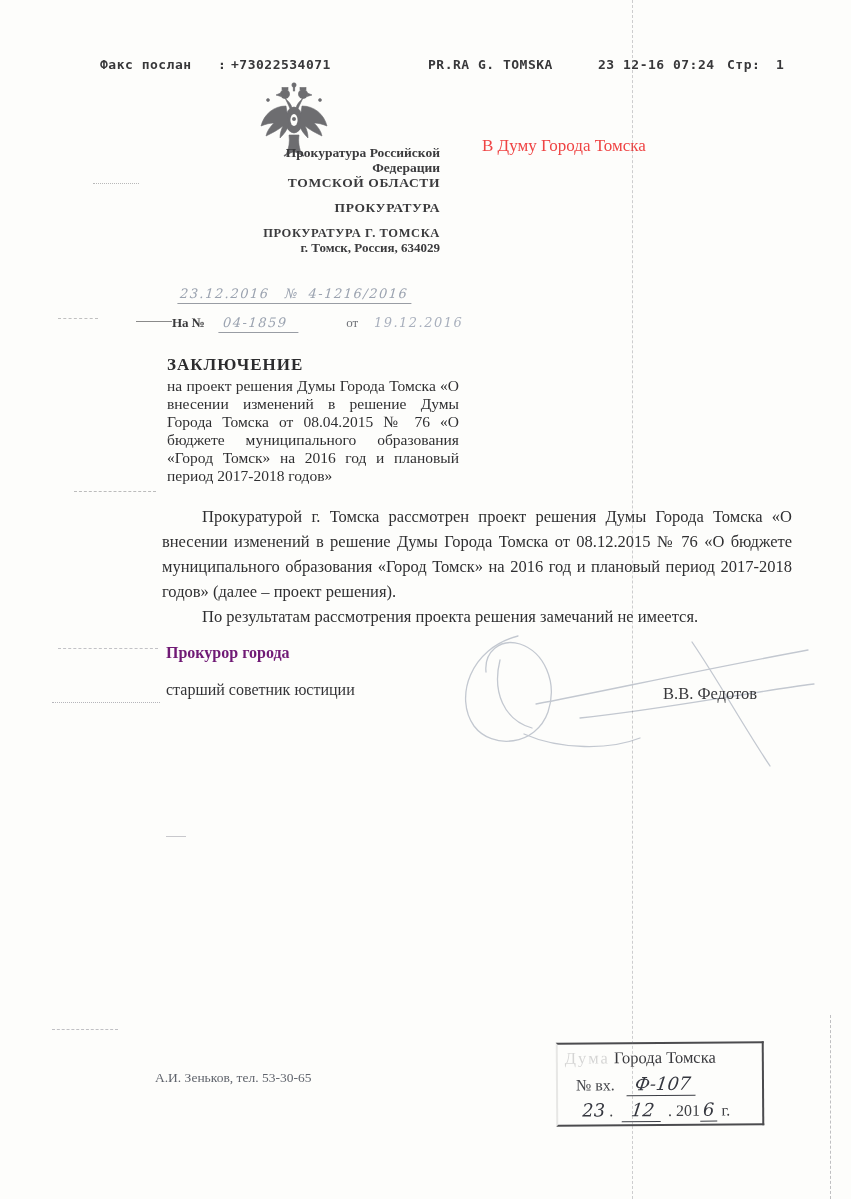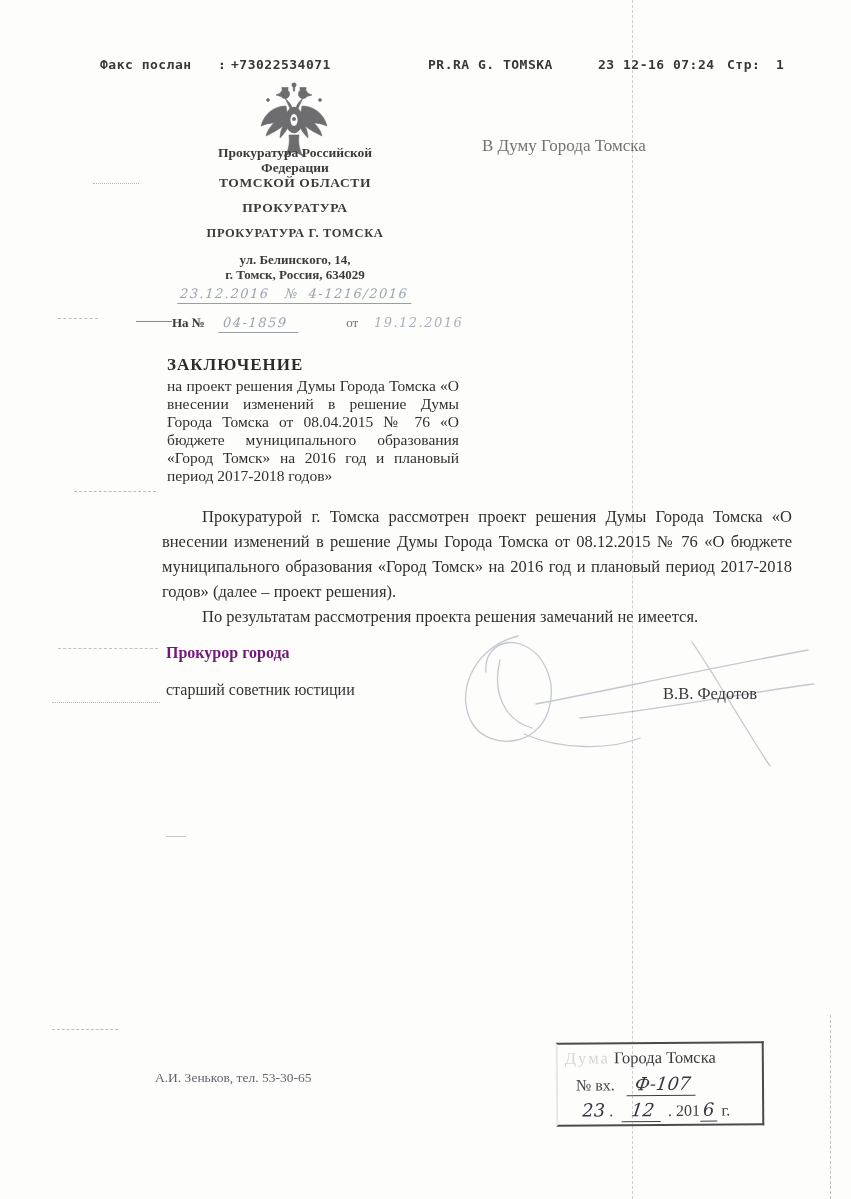--- a/index.html
+++ b/index.html
@@ -18,42 +18,42 @@
   }
   .fx-sent{left:100px;} .fx-colon{left:218px;} .fx-num{left:231px;text-align:right;}
   .fx-sender{left:428px;} .fx-dt{left:598px;} .fx-pglbl{left:727px;} .fx-pgval{left:776px;}
 
   
   .emblem{ position:absolute; left:256px; top:80px; width:76px; height:84px;
            filter:blur(.4px); opacity:.82; }
 
   
   .letterhead{ position:absolute; left:150px; top:145px; width:290px;
-               text-align:center; color:#3b3b3d; }
+               text-align:right; color:#3b3b3d; }
   .lh-fed{ font-size:13.5px; font-weight:bold; line-height:15px; }
   .lh-reg{ margin-top:10px; font-size:13.5px; font-weight:bold; line-height:15px; letter-spacing:.6px; }
   .lh-city{ margin-top:11px; font-size:12.5px; font-weight:bold; letter-spacing:.6px; }
   .lh-addr{ margin-top:12px; font-size:13px; font-weight:bold; line-height:14.5px; }
 
   
   .hand{ font-family:"DejaVu Serif", serif; font-style:italic; color:#9ba3b0;
          letter-spacing:1.5px; white-space:nowrap; }
   .refline1{ position:absolute; left:178px; top:286px; font-size:13px;
              border-bottom:1px solid #999da4; padding:0 4px 2px 2px;
              transform:skewX(-4deg); }
   .refline2{ position:absolute; left:172px; top:315px; font-size:13px; white-space:nowrap; }
   .refline2 .printed{ font-family:"Liberation Serif", serif; font-style:normal;
              font-weight:bold; color:#3a3a3c; letter-spacing:0; }
   .ref-inc-num{ display:inline-block; min-width:80px; border-bottom:1px solid #999da4;
              margin-left:8px; padding:0 4px 2px; transform:skewX(-4deg); }
   .ref-from{ margin-left:42px; font-weight:normal !important; color:#6d7076 !important; }
   .ref-inc-date{ margin-left:10px; color:#a9b0bd; }
 
   
-  .addressee{ position:absolute; left:482px; top:136px; font-size:17px; color:#737373; }
+  .addressee{ position:absolute; left:482px; top:136px; font-size:17px; color:#ef4444; }
 
   
   .conclusion{ position:absolute; left:167px; top:355px; width:292px; }
   .concl-title{ font-size:17px; font-weight:bold; letter-spacing:1px; color:#2c2c2e; }
   .concl-subject{ margin-top:2px; font-size:15.5px; line-height:18px;
                   text-align:justify; color:#2f2f31; }
 
   
   .bodytext{ position:absolute; left:162px; top:504px; width:630px;
              font-size:16.5px; line-height:25px; text-align:justify; }
@@ -128,21 +128,20 @@
       <circle cx="38" cy="39" r="1.7"></circle>
     </g>
   </svg>
 
   <div class="letterhead">
     <div class="lh-fed">Прокуратура Российской</div>
     <div class="lh-fed">Федерации</div>
     <div class="lh-reg" style="margin-top:0;">ТОМСКОЙ ОБЛАСТИ</div>
     <div class="lh-reg">ПРОКУРАТУРА</div>
     <div class="lh-city">ПРОКУРАТУРА Г. ТОМСКА</div>
-    <div class="lh-addr">ул. Белинского, 14,</div>
     <div class="lh-addr" style="margin-top:0;">г. Томск, Россия, 634029</div>
   </div>
 
   <div class="refline1 hand">
     <span>23.12.2016</span>
     <span style="margin-left:10px;">№</span>
     <span style="margin-left:4px;">4-1216/2016</span>
   </div>
 
   <div class="refline2 hand">

